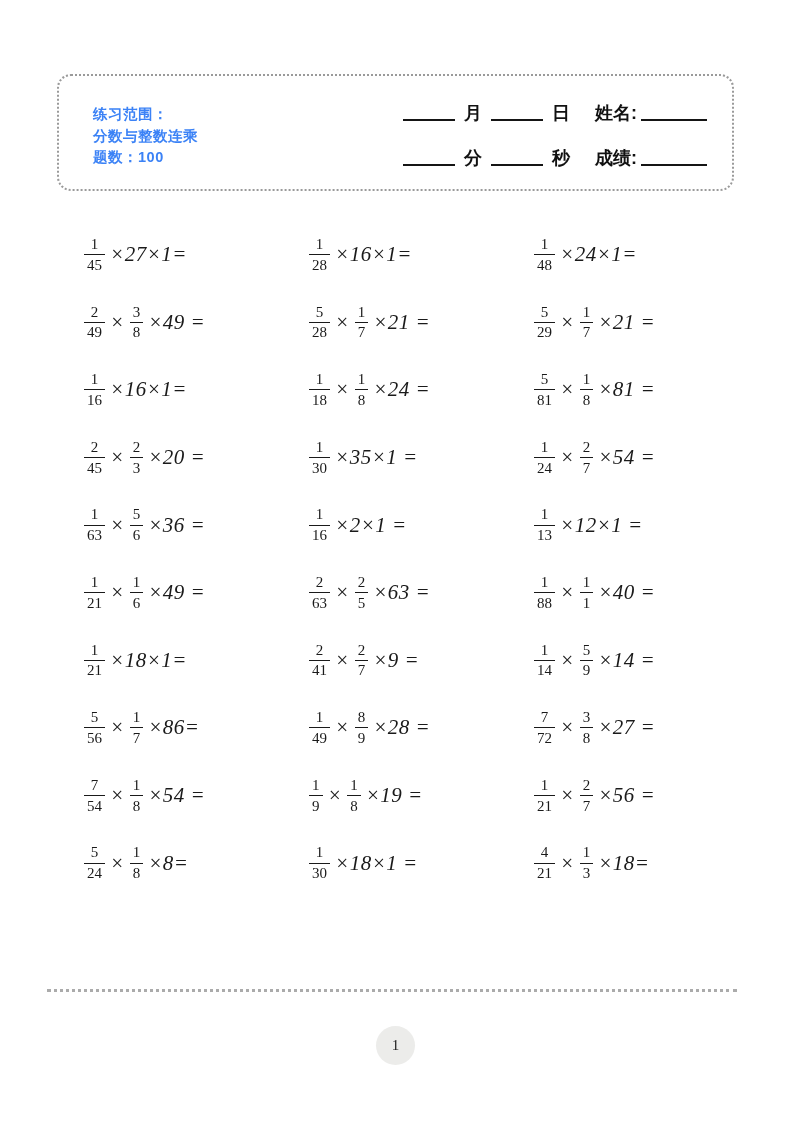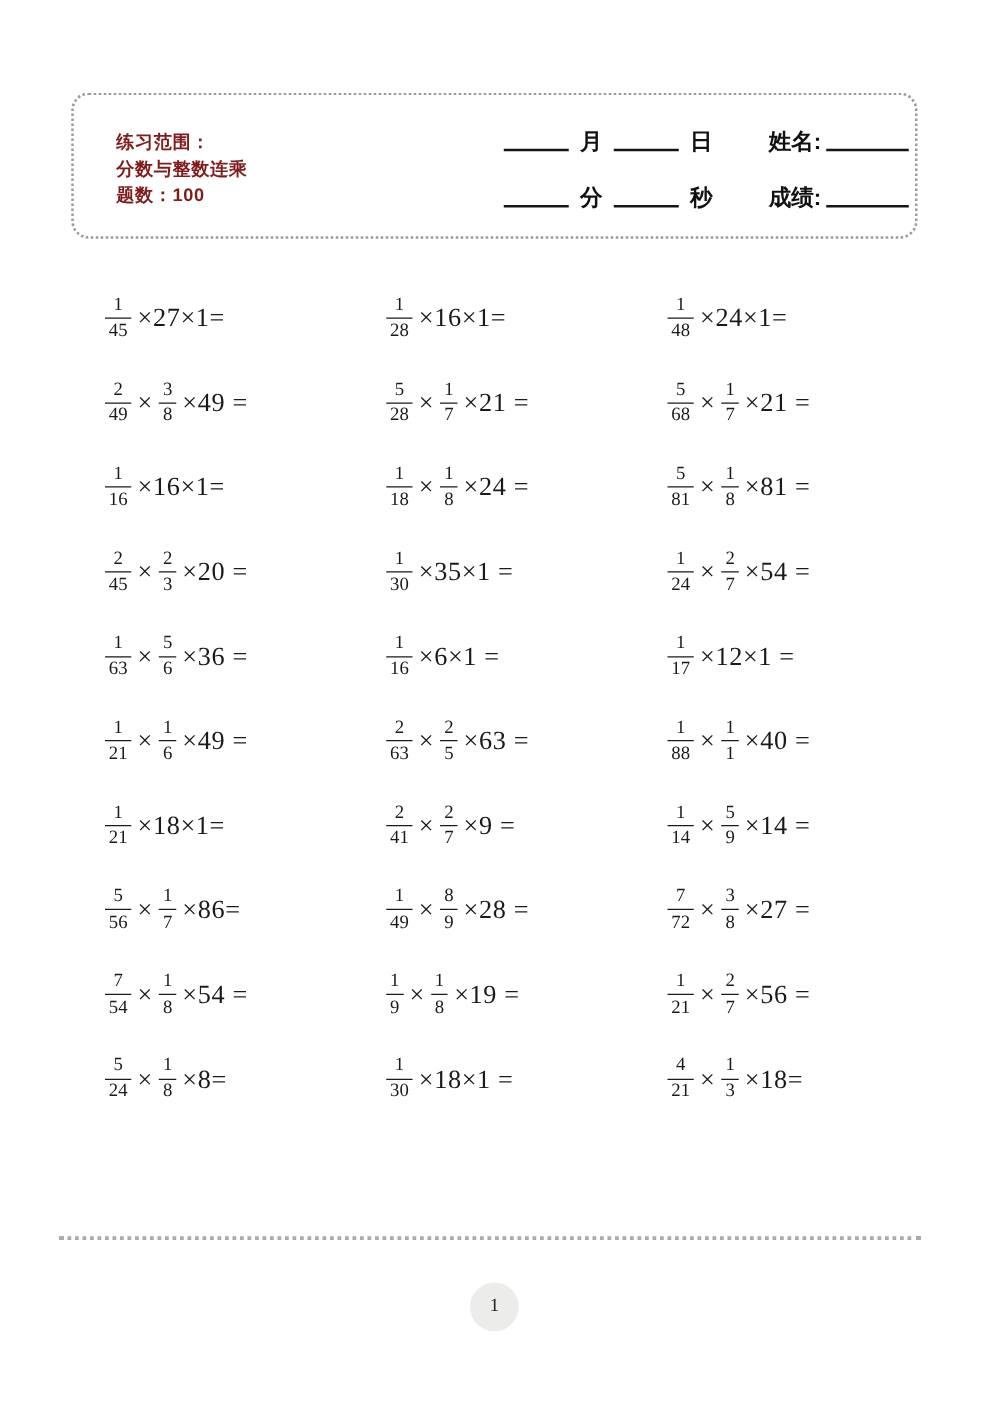--- a/index.html
+++ b/index.html
@@ -6,55 +6,55 @@
   html,body { width:793px; height:1122px; background:#ffffff; overflow:hidden; }
   body { position:relative; font-family:"Liberation Sans", sans-serif; color:#161616; }
 
   
   .hdr-box {
     position:absolute; left:57px; top:74px; width:677px; height:117px;
     border:2.5px dotted #9a9a9a; border-radius:14px; background:#fff;
   }
   .hdr-left {
     position:absolute; left:34px; top:28px;
-    font-size:14.5px; line-height:21.5px; font-weight:600; color:#7f1d1d;
+    font-size:14.5px; line-height:21.5px; font-weight:600; color:#3b82f6;
     letter-spacing:0.5px;
   }
   .hdr-right-row {
     position:absolute; left:344px; display:flex; align-items:flex-end;
     font-size:18px; font-weight:700; color:#111; line-height:1;
   }
   .row-1 { top:28px; }
   .row-2 { top:73px; }
   .blank-line {
     display:inline-block; height:2px; border-bottom:2.5px solid #151515;
     margin-bottom:1px;
   }
   .bl-sm { width:52px; }
   .bl-lg { width:66px; }
   .unit-label { margin:0 9px; }
-  .field-label { margin-left:36px; margin-right:4px; }
+  .field-label { margin-left:16px; margin-right:4px; }
 
   
   .grid {
     position:absolute; left:84px; top:221px;
     display:grid; grid-template-columns:225px 225px 225px; grid-auto-rows:67.6px;
   }
   .problem {
     display:flex; align-items:center;
     font-family:"Liberation Serif","DejaVu Serif",serif; color:#1a1a1a;
   }
   .frac {
     display:inline-flex; flex-direction:column; align-items:center;
     font-size:15px; line-height:1.12; margin:0 5px;
   }
   .problem .frac:first-child { margin-left:0; }
   .frac-bar { width:100%; height:0; border-top:1.6px solid #1a1a1a; margin:1.5px 0; }
   .frac-num, .frac-den { padding:0 3px; }
-  .tok { font-size:21px; white-space:pre; letter-spacing:0.5px; }
+  .tok { font-size:21px; white-space:pre; letter-spacing:0.5px;font-style:italic; }
 
   
   .footer-rule {
     position:absolute; left:47px; top:989px; width:690px; height:0;
     border-top:3px dotted #ababab;
   }
   .page-bubble {
     position:absolute; left:376px; top:1026px; width:39px; height:39px;
     border-radius:50%; background:#ececea;
     display:flex; align-items:center; justify-content:center;
@@ -140,21 +140,21 @@
         <span class="frac-num">1</span>
         <span class="frac-bar"></span>
         <span class="frac-den">7</span>
       </span>
       <span class="tok">×21 =</span>
     </div>
     <div class="problem">
       <span class="frac">
         <span class="frac-num">5</span>
         <span class="frac-bar"></span>
-        <span class="frac-den">68</span>
+        <span class="frac-den">29</span>
       </span>
       <span class="tok">×</span>
       <span class="frac">
         <span class="frac-num">1</span>
         <span class="frac-bar"></span>
         <span class="frac-den">7</span>
       </span>
       <span class="tok">×21 =</span>
     </div>
     <div class="problem">
@@ -242,27 +242,27 @@
         <span class="frac-den">6</span>
       </span>
       <span class="tok">×36 =</span>
     </div>
     <div class="problem">
       <span class="frac">
         <span class="frac-num">1</span>
         <span class="frac-bar"></span>
         <span class="frac-den">16</span>
       </span>
-      <span class="tok">×6×1 =</span>
-    </div>
-    <div class="problem">
-      <span class="frac">
-        <span class="frac-num">1</span>
-        <span class="frac-bar"></span>
-        <span class="frac-den">17</span>
+      <span class="tok">×2×1 =</span>
+    </div>
+    <div class="problem">
+      <span class="frac">
+        <span class="frac-num">1</span>
+        <span class="frac-bar"></span>
+        <span class="frac-den">13</span>
       </span>
       <span class="tok">×12×1 =</span>
     </div>
     <div class="problem">
       <span class="frac">
         <span class="frac-num">1</span>
         <span class="frac-bar"></span>
         <span class="frac-den">21</span>
       </span>
       <span class="tok">×</span>

